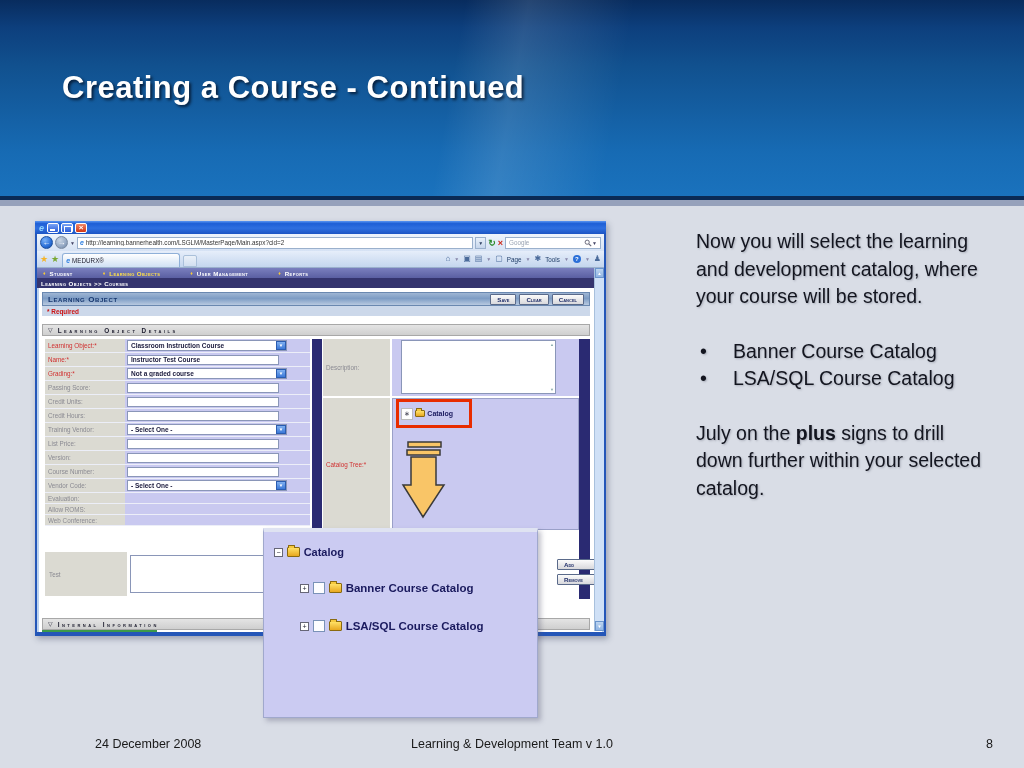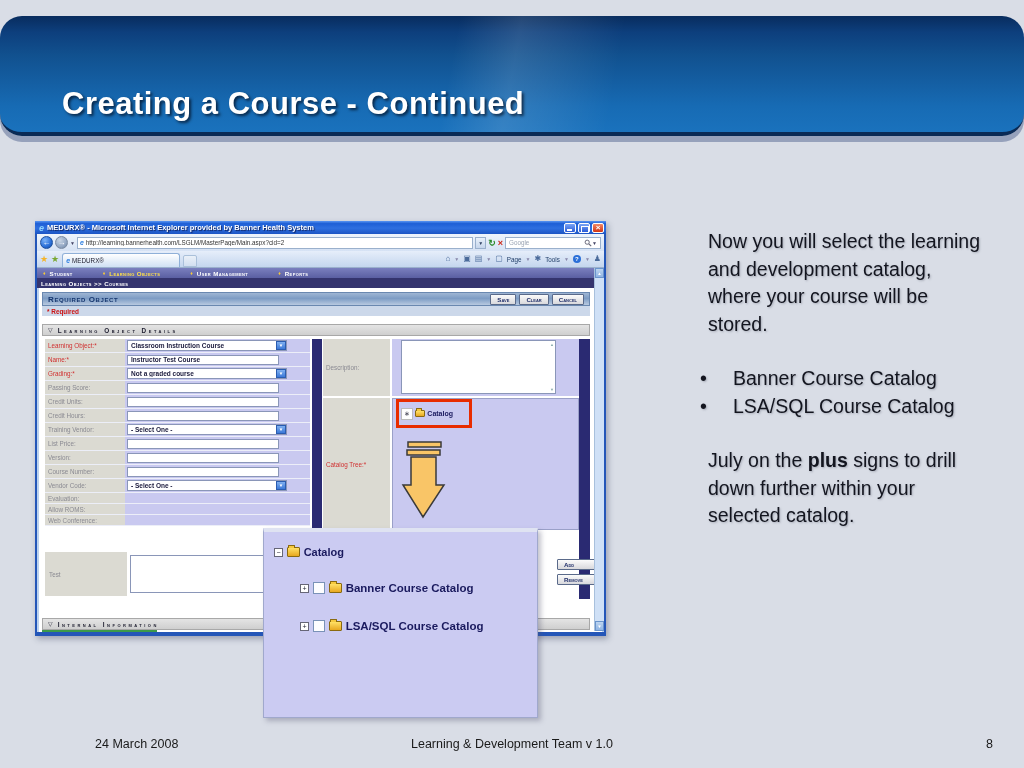--- a/index.html
+++ b/index.html
@@ -5,25 +5,25 @@
   * { box-sizing: border-box; margin:0; padding:0; }
   html,body { width:1024px; height:768px; }
   body { font-family:"Liberation Sans", sans-serif; overflow:hidden; }
   .slide { position:relative; width:1024px; height:768px; overflow:hidden;
     background:
       radial-gradient(circle 330px at 750px 430px, rgba(248,249,252,0.55) 0%, rgba(248,249,252,0.55) 96%, rgba(248,249,252,0) 100%),
       linear-gradient(180deg,#bdc4d2 0%,#c9ცedb 22%,#c9cedb 22%,#dfe2ea 55%,#f2f3f7 85%,#fbfbfd 100%);
     background-color:#d9dde6;
   }
   
-  .hdr { position:absolute; left:0; top:16px; width:1024px; height:120px;
+  .hdr { position:absolute; left:0; top:0; width:1024px; height:200px;
     background:
       linear-gradient(100deg, rgba(255,255,255,0) 44%, rgba(255,255,255,0.12) 50%, rgba(255,255,255,0) 60%),
       linear-gradient(180deg,#082c5e 0%,#0d3f7d 14%,#11518f 34%,#176bb4 78%,#1a72bd 100%);
-    border-bottom:4px solid #0a2a55; box-shadow:0 6px 0 #96a1bb;border-radius:22px;
+    border-bottom:4px solid #0a2a55; box-shadow:0 6px 0 #96a1bb;
   }
   .hdr h1 { position:absolute; left:62px; top:70px; font-size:31px; font-weight:bold; color:#ffffff;
     letter-spacing:0.5px; text-shadow:2px 2px 3px rgba(0,0,10,0.65); }
   
   .win { position:absolute; left:35px; top:221px; width:571px; height:415px;
     border:2px solid #2456b8; border-top:none; border-bottom:4px solid #2456b8;
     background:#bcd2ee; box-shadow:2px 3px 6px rgba(40,50,80,0.35); }
   .tbar { position:absolute; left:-2px; top:0; width:571px; height:13px;
     background:linear-gradient(180deg,#5a96f2 0%,#1e5fd6 20%,#2e6fe0 55%,#1c55c4 100%);
     display:flex; align-items:center; padding:0 2px; color:#fff; }
@@ -141,21 +141,21 @@
     display:flex; align-items:center; justify-content:center; color:#223; flex:none; }
   .cb { width:12px; height:12px; background:#fdfdff; border:1px solid #7a92b8; flex:none; }
   .tlbl { font-weight:bold; color:#1a1a5e; white-space:nowrap; }
   .trow.root { left:10px; top:14px; font-size:11px; }
   .trow.c1 { left:36px; top:50px; font-size:11.5px; }
   .trow.c2 { left:36px; top:88px; font-size:11.5px; }
   .trow .folder { font-size:11px; }
   
   .note { position:absolute; left:692px; top:228px; width:295px; color:#13151f;
     font-size:19.5px; line-height:27.5px; text-shadow:1px 1px 2px rgba(110,115,130,0.45); }
-  .note p { margin:0 0 27px 16px; }
+  .note p { margin:0 0 27px 4px; }
   .note ul { list-style:none; margin:0 0 27px 0; }
   .note li { position:relative; padding-left:41px; width:268px; }
   .note li::before { content:"•"; position:absolute; left:8px; }
   .note .b { font-weight:bold; }
   
   .foot { position:absolute; left:0; top:737px; width:1024px; font-size:12.5px; color:#1a1a1a; }
   .foot .fd { position:absolute; left:95px; }
   .foot .fc { position:absolute; left:0; width:1024px; text-align:center; }
   .foot .fp { position:absolute; left:986px; }
   .mag { display:inline-block; }
@@ -166,21 +166,20 @@
 <div class="slide">
 
   <div class="hdr">
     <h1>Creating a Course - Continued</h1>
   </div>
 
   <div class="win">
 
     <div class="tbar">
       <span class="ie-e">e</span>
-      <span class="ttl">MEDURX® - Microsoft Internet Explorer provided by Banner Health System</span>
       <span class="winbtns">
         <span class="wbtn min"></span>
         <span class="wbtn max"></span>
         <span class="wbtn close">×</span>
       </span>
     </div>
 
     <div class="addr">
       <span class="navball back">←</span>
       <span class="navball fwd">→</span>
@@ -236,21 +235,21 @@
         <span class="mk">♦</span>
         <span class="ni">User Management</span>
         <span class="mk">♦</span>
         <span class="ni">Reports</span>
       </div>
     <div class="crumb">Learning Objects &gt;&gt; Courses</div>
 
     <div class="page">
 
       <div class="lohdr">
-        <span class="t">Required Object</span>
+        <span class="t">Learning Object</span>
         <span class="fbtn">Save</span>
         <span class="fbtn">Clear</span>
         <span class="fbtn">Cancel</span>
       </div>
       <div class="reqstrip">* Required</div>
 
       <div class="sechdr sec-details">
         <span class="tri">▽</span>
         <span class="t">Learning Object Details</span>
       </div>
@@ -416,17 +415,17 @@
   <div class="note">
     <p>Now you will select the learning and development catalog, where your course will be stored.</p>
     <ul>
       <li>Banner Course Catalog</li>
       <li>LSA/SQL Course Catalog</li>
     </ul>
     <p><span>July on the </span><span class="b">plus</span><span> signs to drill down further within your selected catalog.</span></p>
   </div>
 
   <div class="foot">
-    <span class="fd">24 March 2008</span>
+    <span class="fd">24 December 2008</span>
     <span class="fc">Learning &amp; Development Team v 1.0</span>
     <span class="fp">8</span>
   </div>
 </div>
 
 </body></html>

